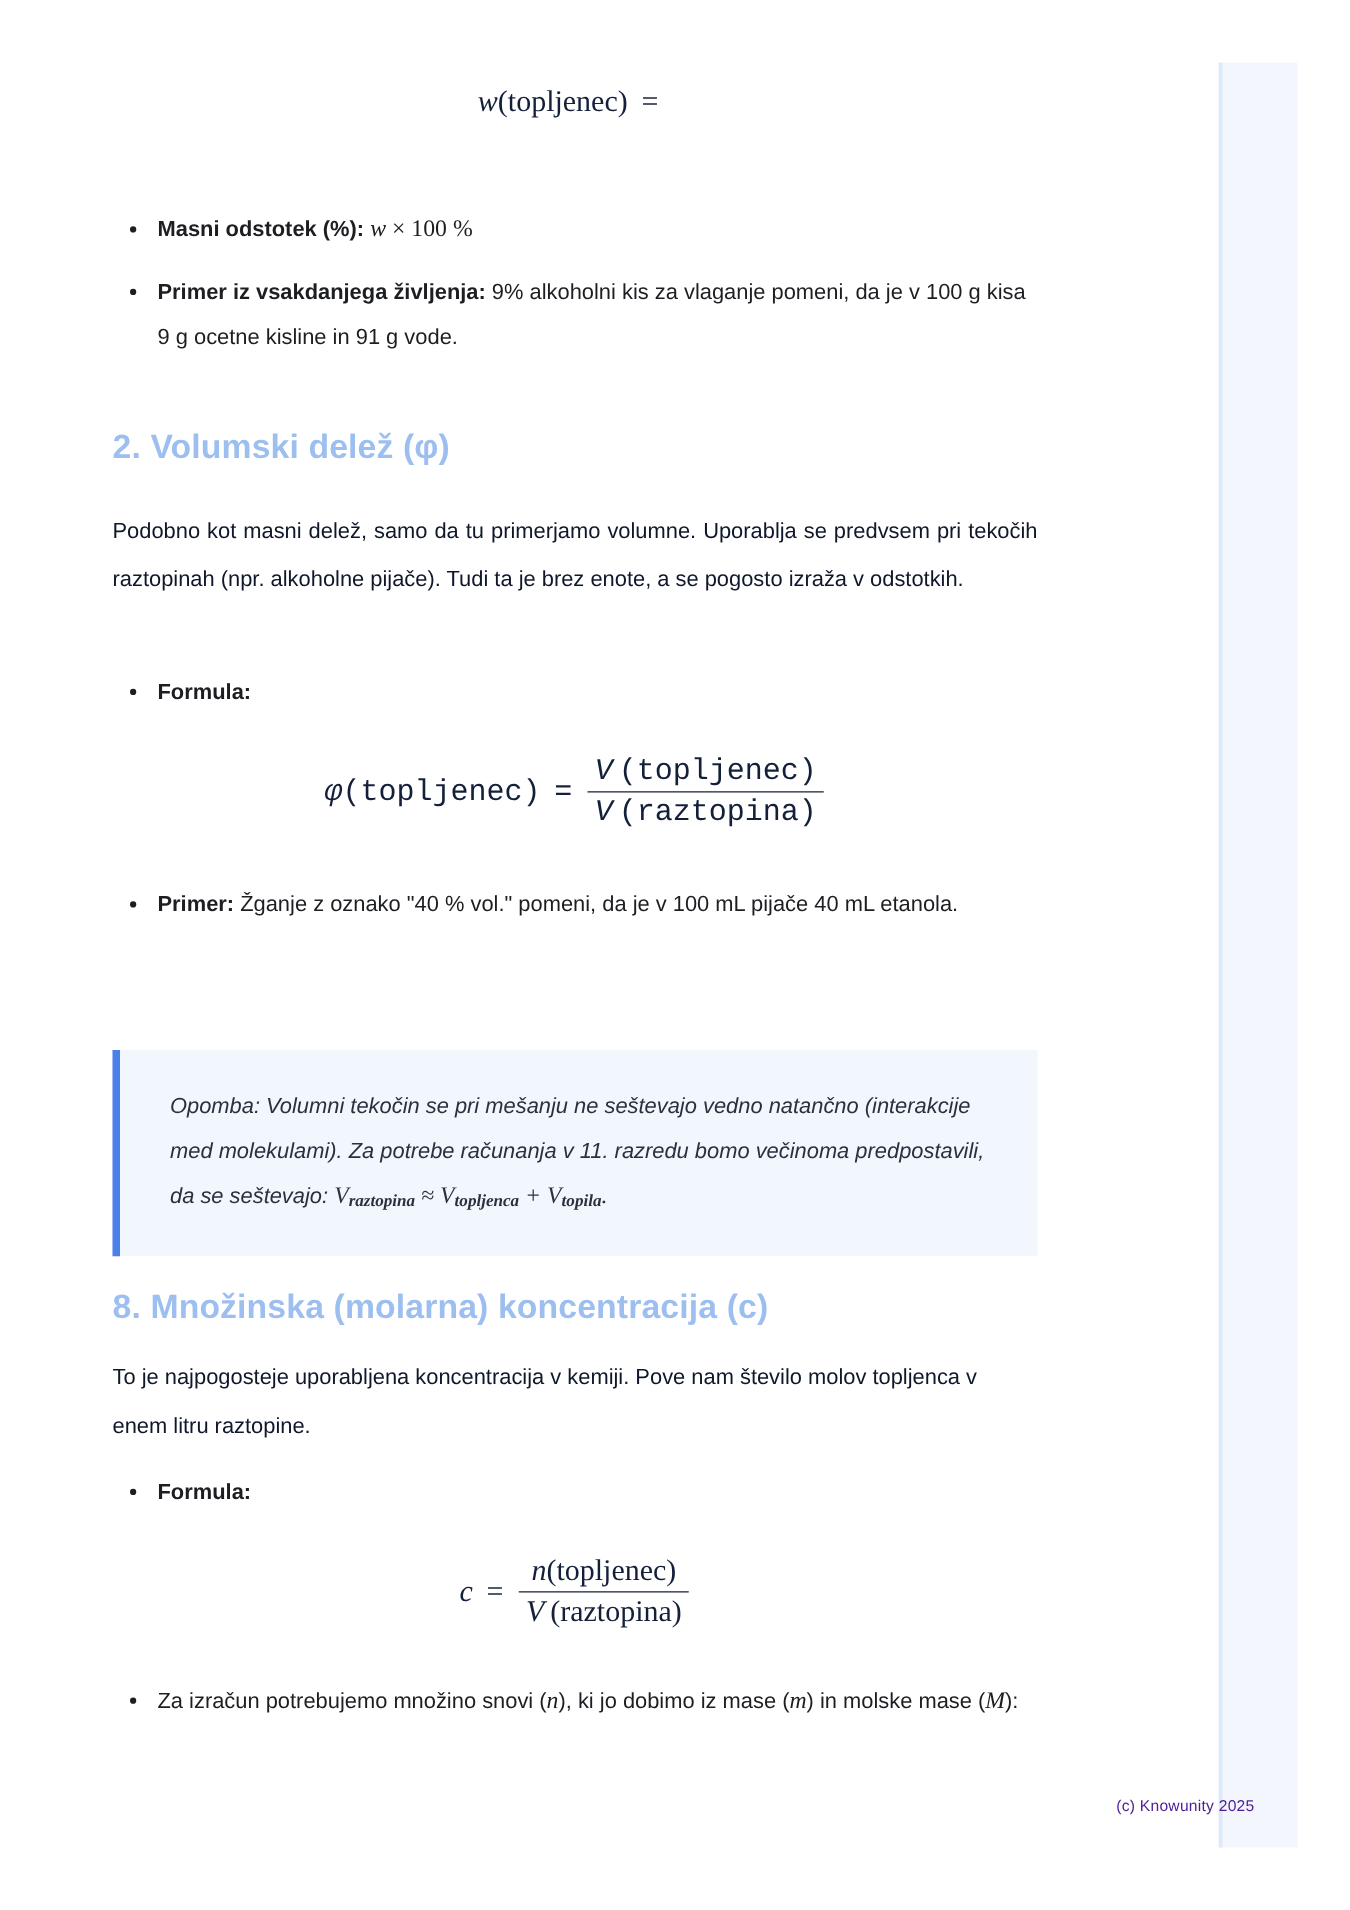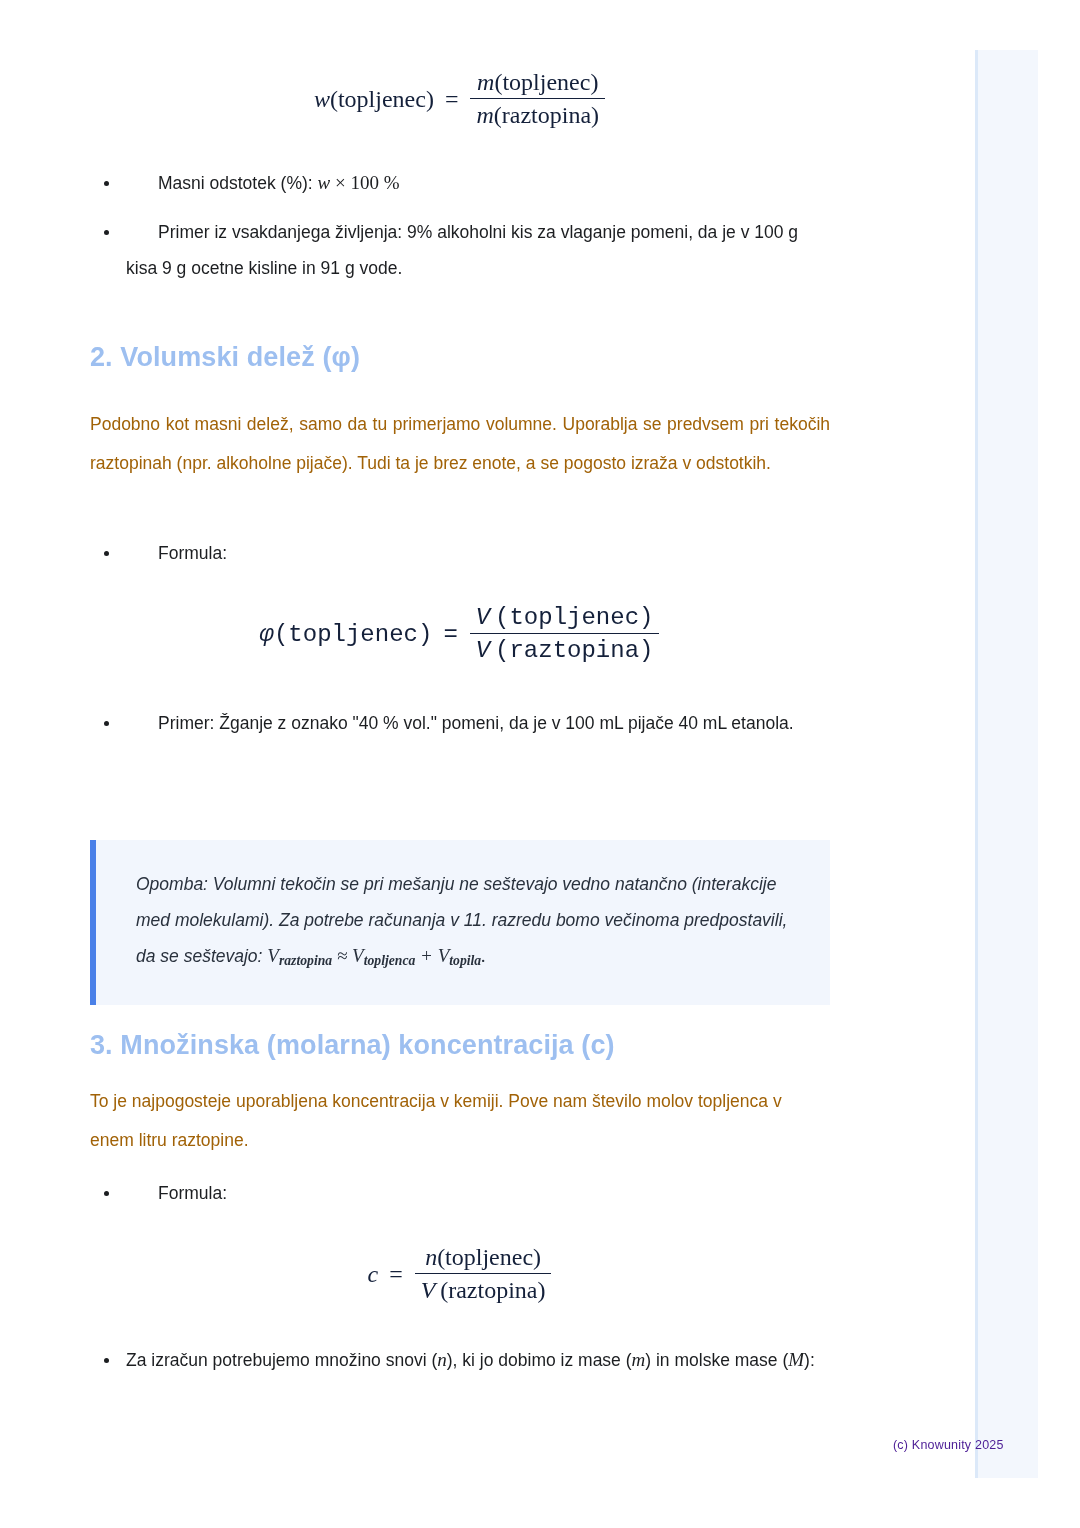--- a/index.html
+++ b/index.html
@@ -89,21 +89,21 @@
     content: "";
     position: absolute;
     left: 14px;
     top: 16px;
     width: 5px;
     height: 5px;
     border-radius: 50%;
     background: #1c1e21;
   }
   ul.bullets > li.tight { margin-bottom: 0; }
-  .b { font-weight: normal; margin-left: 32px; }
+  .b { font-weight: bold; }
 
   
   .m {
     font-family: "Liberation Serif", serif;
     font-size: 19px;
   }
   .m .it { font-style: italic; }
   .msub { font-size: 0.72em; vertical-align: -0.22em; font-weight: bold; }
 
   
@@ -115,21 +115,21 @@
     padding: 0;
     letter-spacing: 0.1px;
   }
 
   
   p.para {
     font-size: 17.5px;
     line-height: 39px;
     margin: 0;
     text-align: justify;
-    color: #a16207;
+    color: #0f172a;
   }
   p.para.last { text-align: left; }
 
   
   .callout {
     background: #f2f6fd;
     border-left: 6px solid #4a80e8;
     padding: 26px 34px 26px 40px;
     box-sizing: border-box;
   }
@@ -160,24 +160,20 @@
 <div class="page">
 
   <div class="edge-strip"></div>
 
   <div class="content">
 
     <div class="at formula-block" style="top:70px;left:20px;width:700px;">
       <span class="eq">
         <span class="lhs"><span class="it">w</span><span>(topljenec)</span></span>
         <span class="rel">=</span>
-        <span class="frac">
-          <span class="num"><span class="it">m</span><span>(topljenec)</span></span>
-          <span class="den"><span class="it">m</span><span>(raztopina)</span></span>
-        </span>
       </span>
     </div>
 
     <ul class="bullets at" style="top:165px;">
       <li>
         <span class="b">Masni odstotek (%):</span>
         <span class="m"><span class="it">w</span><span> × 100 %</span></span>
       </li>
       <li>
         <span class="b">Primer iz vsakdanjega življenja:</span><span> 9% alkoholni kis za vlaganje pomeni, da je v 100 g kisa 9 g ocetne kisline in 91 g vode.</span>
@@ -208,21 +204,21 @@
     <ul class="bullets at" style="top:705px;">
       <li>
         <span class="b">Primer:</span><span> Žganje z oznako "40 % vol." pomeni, da je v 100 mL pijače 40 mL etanola.</span>
       </li>
     </ul>
 
     <div class="callout at" style="top:840px;width:740px;">
       <div class="note"><span>Opomba: Volumni tekočin se pri mešanju ne seštevajo vedno natančno (interakcije med molekulami). Za potrebe računanja v 11. razredu bomo večinoma predpostavili, da se seštevajo: </span><span class="m"><span class="it">V</span><span class="msub">raztopina</span><span> ≈ </span><span class="it">V</span><span class="msub">topljenca</span><span> + </span><span class="it">V</span><span class="msub">topila</span><span>.</span></span></div>
     </div>
 
-    <h2 class="section at" style="top:1030px;">3. Množinska (molarna) koncentracija (c)</h2>
+    <h2 class="section at" style="top:1030px;">8. Množinska (molarna) koncentracija (c)</h2>
 
     <p class="para at last" style="top:1082px;">To je najpogosteje uporabljena koncentracija v kemiji. Pove nam število molov topljenca v enem litru raztopine.</p>
 
     <ul class="bullets at" style="top:1175px;">
       <li class="tight">
         <span class="b">Formula:</span>
       </li>
     </ul>
 
     <div class="at formula-block" style="top:1245px;left:20px;width:700px;">

